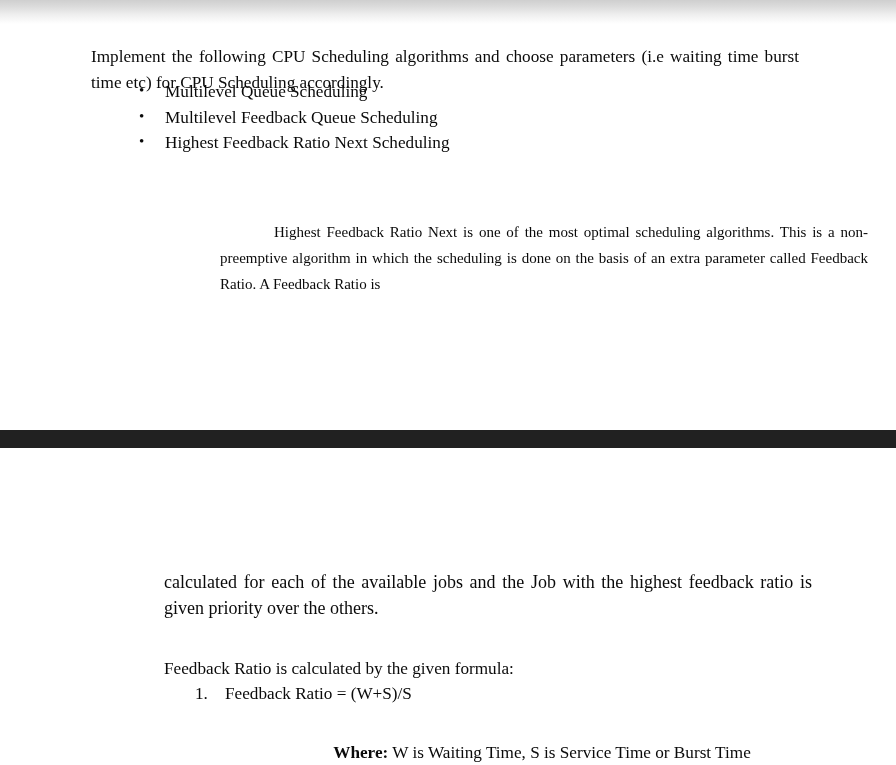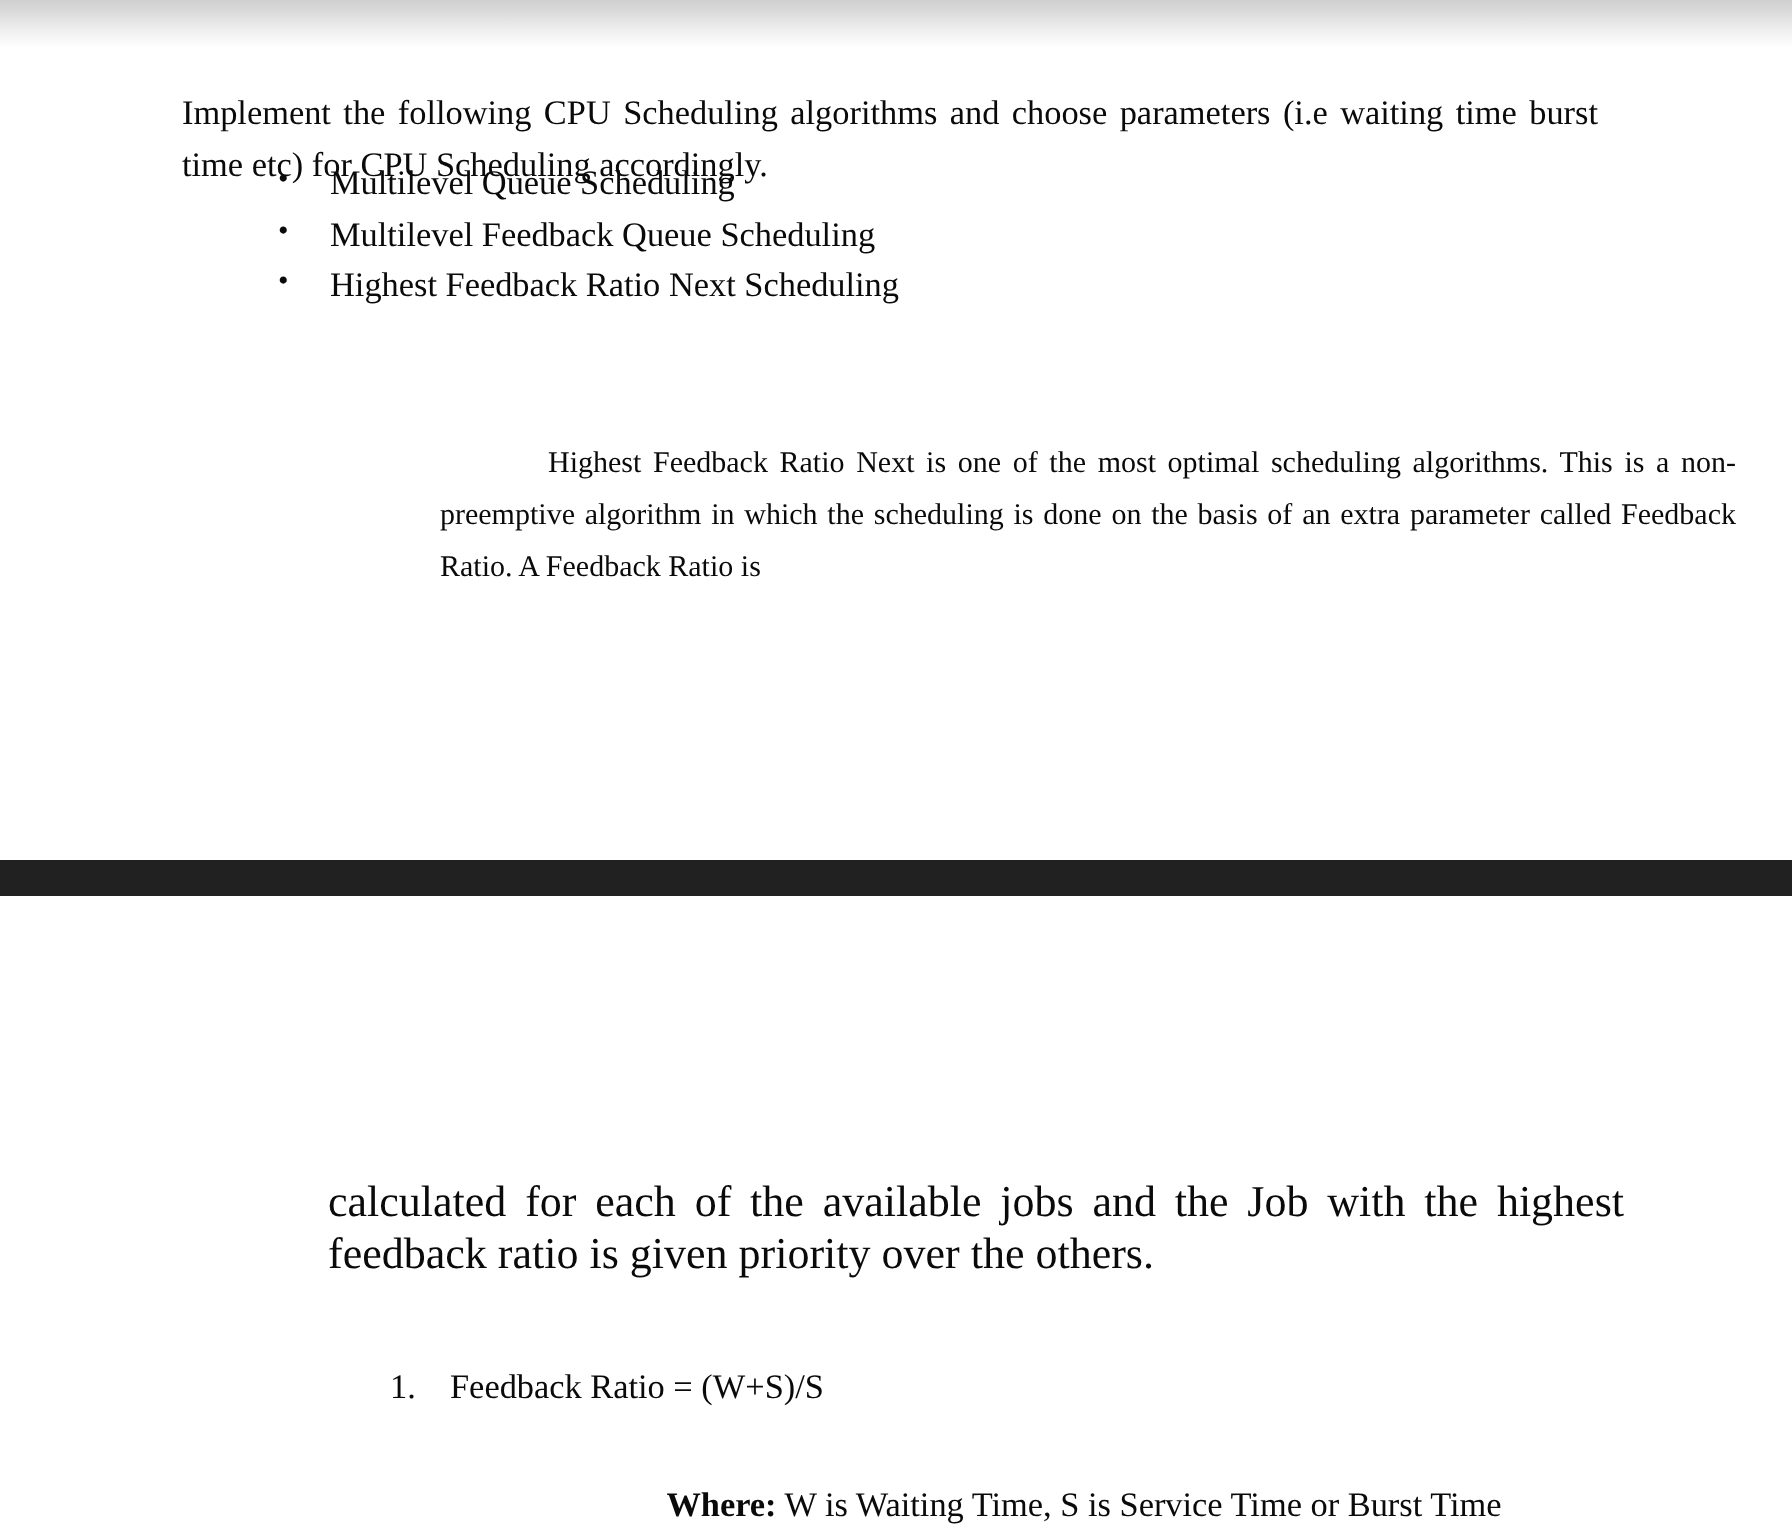--- a/index.html
+++ b/index.html
@@ -129,23 +129,23 @@
     top: 448px;
     width: 896px;
     height: 317px;
     background: #ffffff;
     overflow: hidden;
   }
 
   .cont-para {
     position: absolute;
     left: 164px;
-    top: 118px;
+    top: 104px;
     width: 648px;
-    font-size: 22px;
+    font-size: 18px;
     line-height: 25.8px;
     text-align: justify;
     text-justify: inter-word;
   }
 
   .formula-lead {
     position: absolute;
     left: 164px;
     top: 191px;
     width: 648px;
@@ -214,20 +214,21 @@
 
   <div class="top-shade"></div>
 </div>
 
 <div class="page-gap"></div>
 
 <div class="page-bottom">
 
   <p class="cont-para">calculated for each of the available jobs and the Job with the highest feedback ratio is given priority over the others.</p>
 
+  <p class="formula-lead">Feedback Ratio is calculated by the given formula:</p>
 
   <ol class="formula-list">
     <li>
       <span class="li-num">1.</span>
       <span>Feedback Ratio = (W+S)/S</span>
     </li>
   </ol>
 
   <p class="where-line">
     <span class="where-label">Where:</span><span> W is Waiting Time,  S is Service Time or Burst Time</span>

